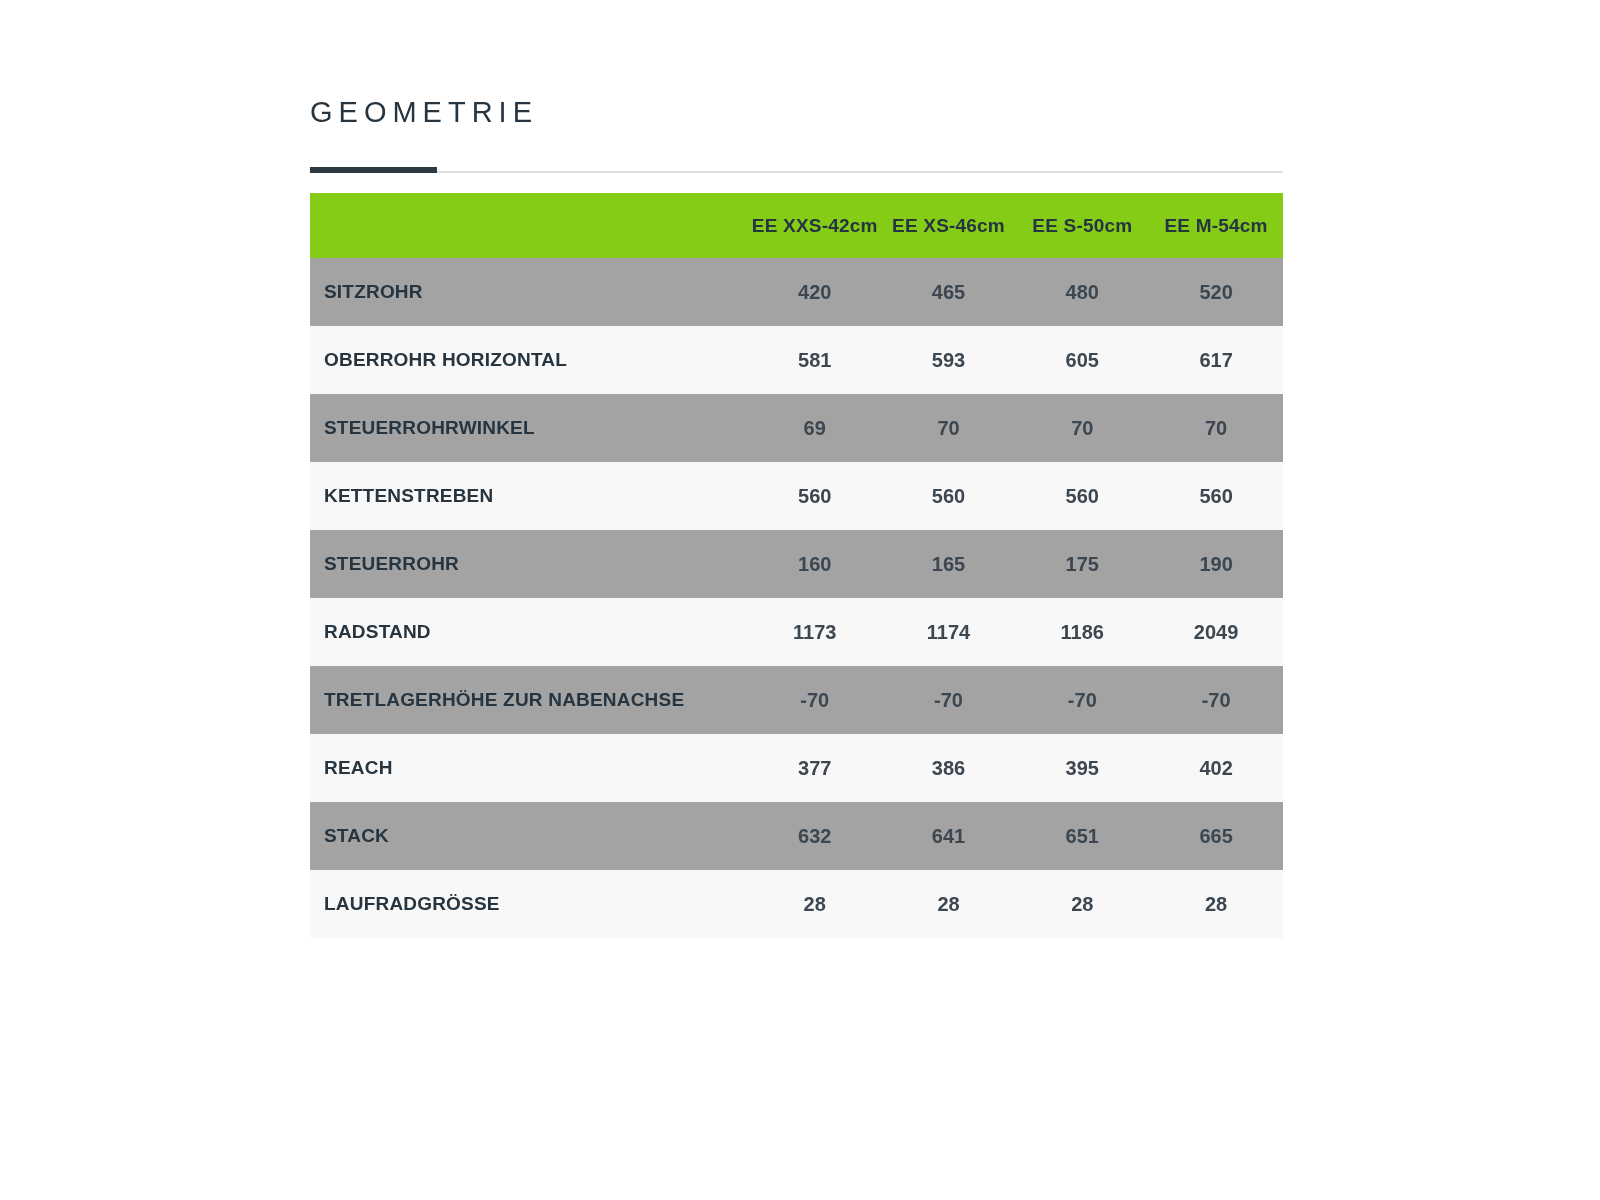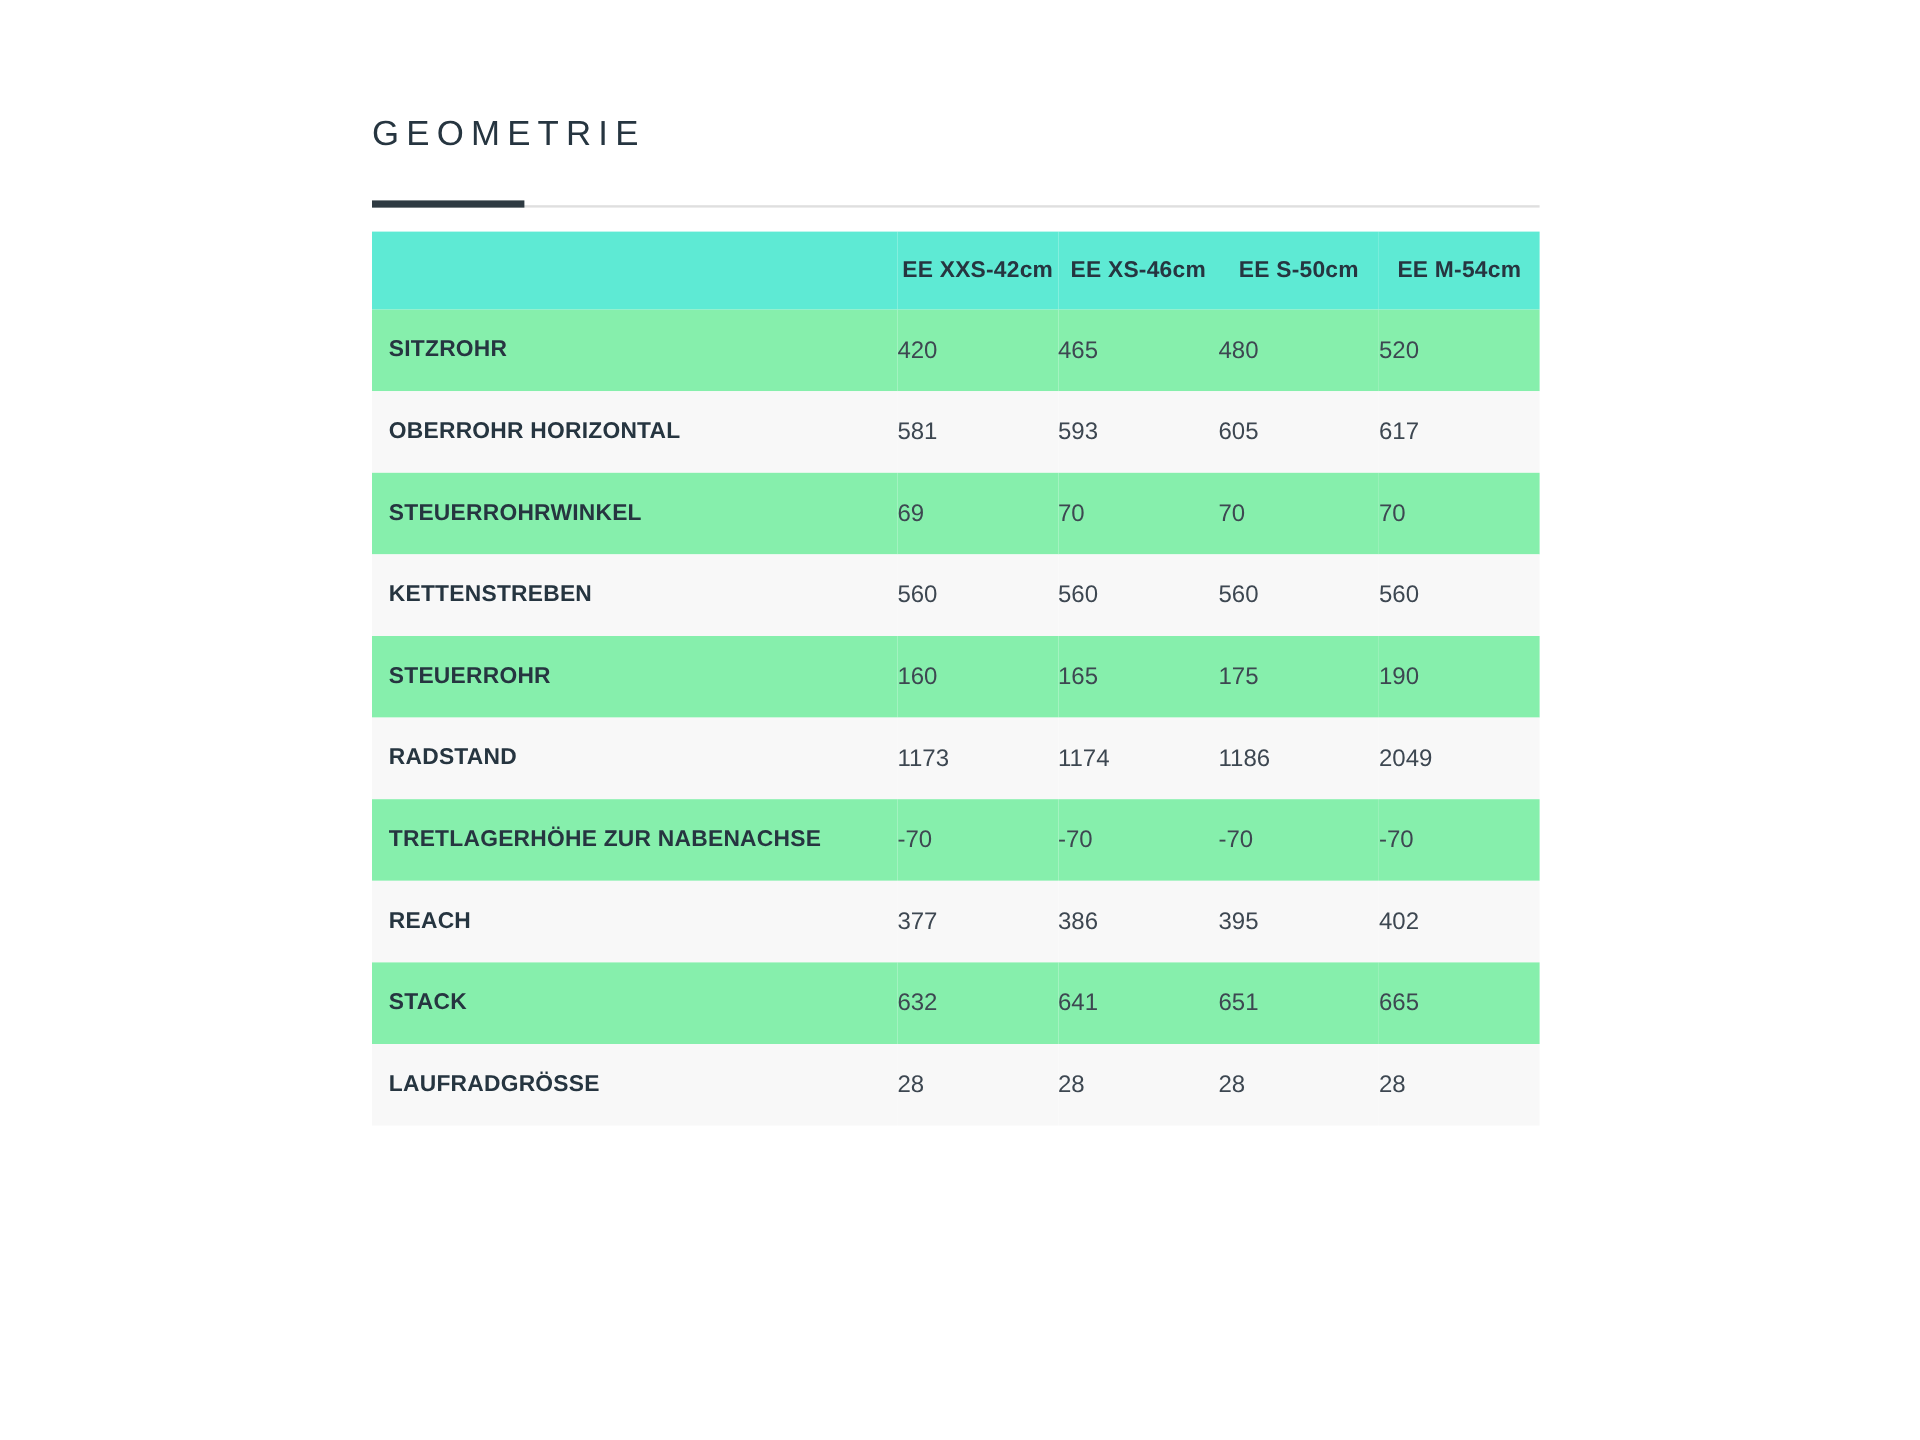--- a/index.html
+++ b/index.html
@@ -45,26 +45,26 @@
     height: 6px;
     background: #2e3a42;
   }
   table.geo-table {
     margin-top: 20px;
     width: 100%;
     border-collapse: collapse;
     table-layout: fixed;
   }
   .geo-table thead tr {
-    background: #5eead4;
+    background: #84cc16;
     height: 65px;
   }
   .geo-table tbody tr {
     height: 68px;
-    background: #86efac;
+    background: #a3a3a3;
   }
   .geo-table tbody tr:nth-child(even) {
     background: #f8f8f8;
   }
   .geo-table th.size-h {
     font-size: 19px;
     font-weight: bold;
     color: #263540;
     text-align: center;
     padding: 0;
@@ -74,23 +74,23 @@
     font-size: 19px;
     font-weight: bold;
     color: #263540;
     text-align: left;
     padding: 0 0 0 14px;
     letter-spacing: 0.2px;
     white-space: nowrap;
   }
   .geo-table td.val {
     font-size: 20px;
-    font-weight: normal;
+    font-weight: bold;
     color: #3d4751;
-    text-align: left;
+    text-align: center;
     padding: 0;
   }
 </style>
 </head>
 <body>
 
 <section class="geo-section">
   <h2 class="geo-title">GEOMETRIE</h2>
 
   <div class="title-rule">

